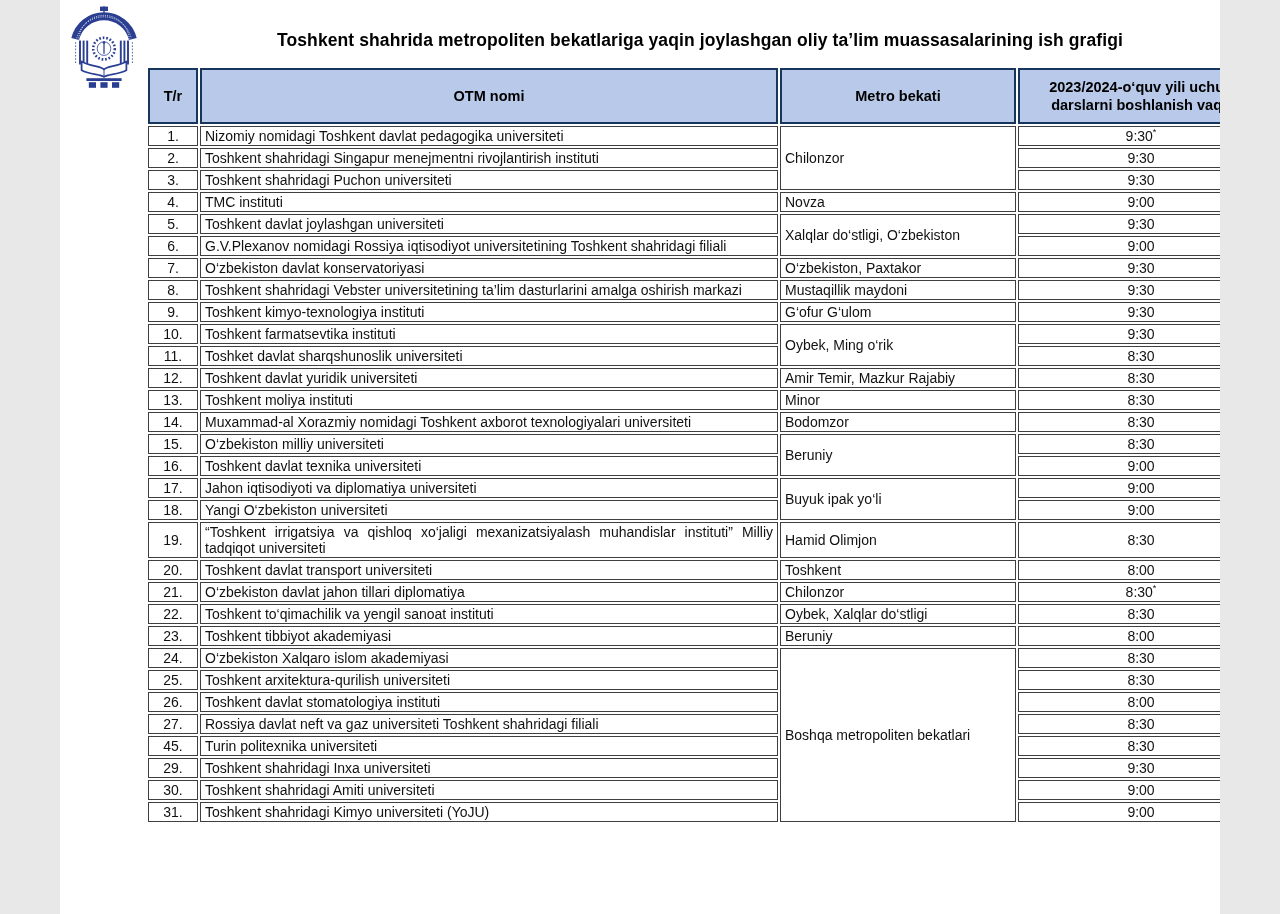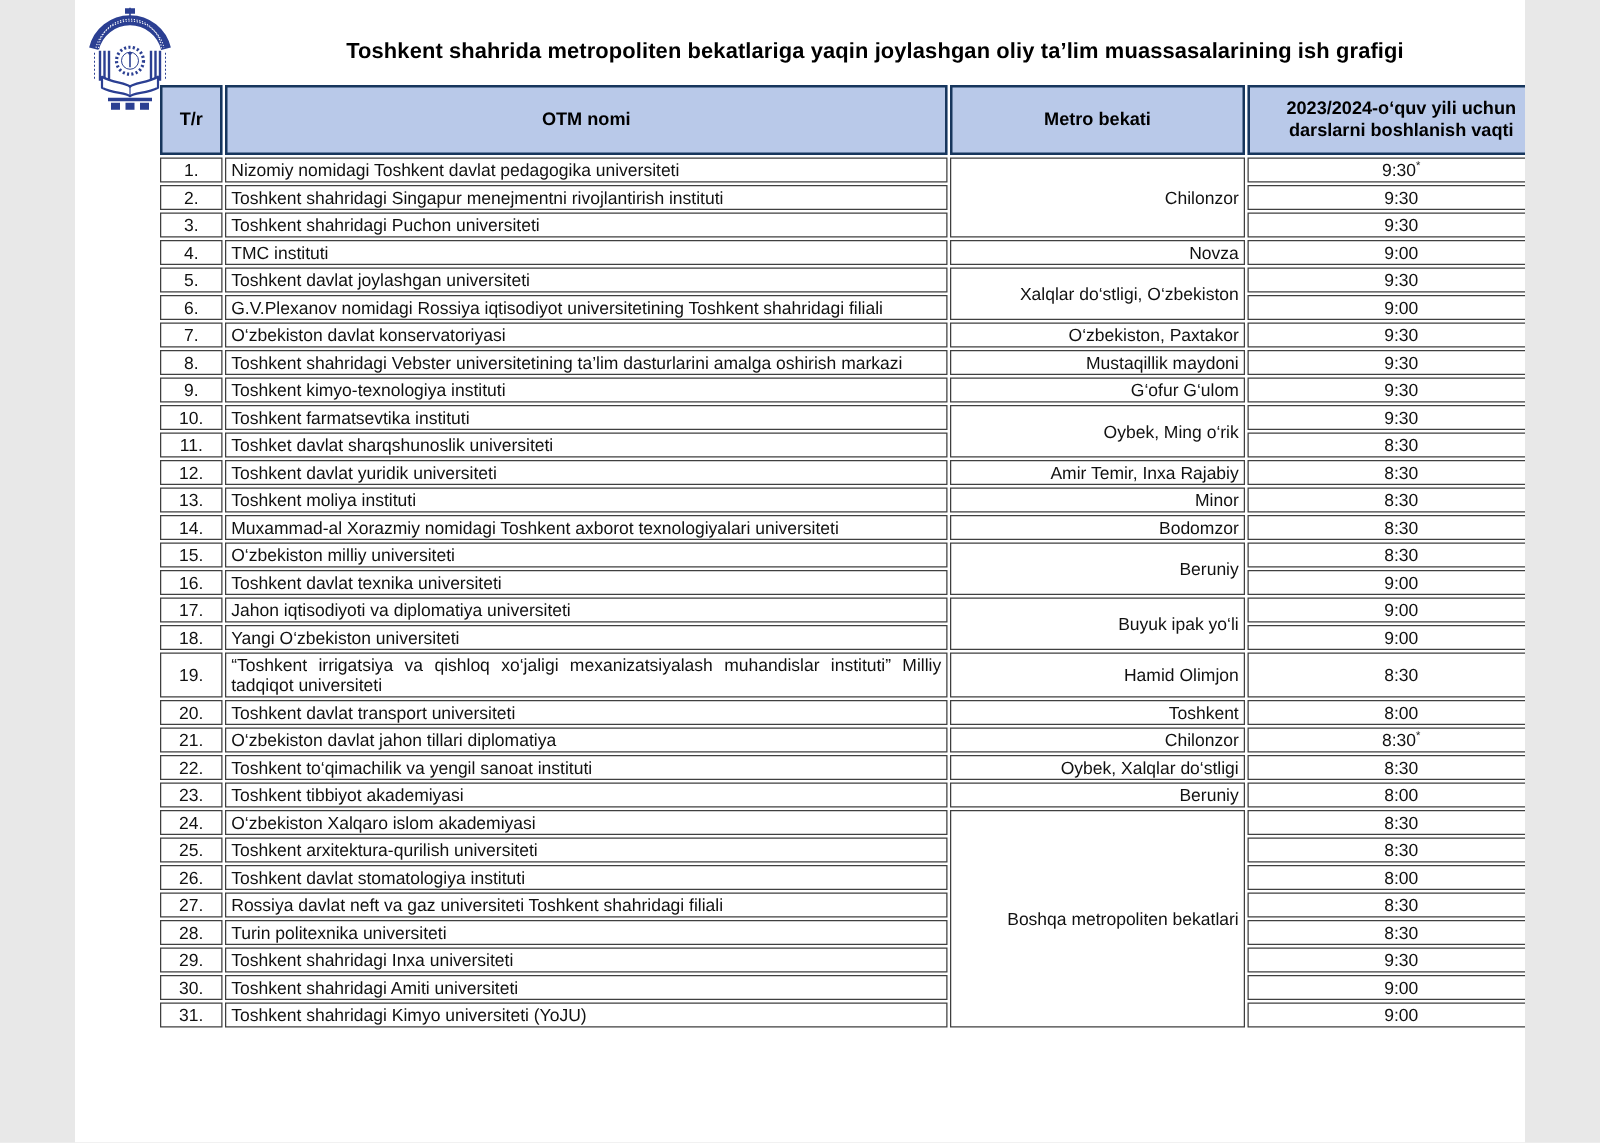--- a/index.html
+++ b/index.html
@@ -24,38 +24,38 @@
   .logo{position:absolute;left:8px;top:4px;width:72px;height:86px;}
   .logo svg{width:100%;height:100%;}
   
   .title{
     position:absolute;left:90px;top:30px;width:1100px;
     text-align:center;font-size:17.5px;font-weight:bold;color:#000;
     letter-spacing:0.1px;
   }
   
   table.schedule{
-    position:absolute;left:66px;top:66px;width:1120px;
+    position:absolute;left:86px;top:66px;width:1120px;
     border-collapse:separate;border-spacing:2px;table-layout:fixed;
   }
   table.schedule th{
     background:var(--header-bg);
     border:2px solid var(--header-border);
     font-weight:bold;font-size:14.5px;color:#000;
     height:56px;text-align:center;vertical-align:middle;
     padding:2px 6px;line-height:1.25;
   }
   table.schedule td{
     border:1px solid var(--cell-border);
     font-size:14px;line-height:16px;height:17px;
     padding:1px 4px;vertical-align:middle;background:#fff;
   }
   td.c-num{text-align:center;}
   td.c-otm{text-align:justify;padding:1px 8px 1px 12px;}
-  td.c-metro{text-align:right;}
+  td.c-metro{text-align:left;}
   td.c-time{text-align:center;}
   td.c-time sup{font-size:9px;line-height:0;}
   
   .footnote{
     position:absolute;left:135px;top:850px;
     font-size:11.5px;font-weight:bold;color:#000;
   }
   
   .qr{position:absolute;left:1191px;top:827px;width:89px;height:87px;}
 </style>
@@ -180,21 +180,21 @@
           <td class="c-time">9:30</td>
         </tr>
         <tr>
           <td class="c-num">11.</td>
           <td class="c-otm">Toshket davlat sharqshunoslik universiteti</td>
           <td class="c-time">8:30</td>
         </tr>
         <tr>
           <td class="c-num">12.</td>
           <td class="c-otm">Toshkent davlat yuridik universiteti</td>
-          <td class="c-metro" rowspan="1">Amir Temir, Inxa Rajabiy</td>
+          <td class="c-metro" rowspan="1">Amir Temir, Mazkur Rajabiy</td>
           <td class="c-time">8:30</td>
         </tr>
         <tr>
           <td class="c-num">13.</td>
           <td class="c-otm">Toshkent moliya instituti</td>
           <td class="c-metro" rowspan="1">Minor</td>
           <td class="c-time">8:30</td>
         </tr>
         <tr>
           <td class="c-num">14.</td>
@@ -269,21 +269,21 @@
           <td class="c-num">26.</td>
           <td class="c-otm">Toshkent davlat stomatologiya instituti</td>
           <td class="c-time">8:00</td>
         </tr>
         <tr>
           <td class="c-num">27.</td>
           <td class="c-otm">Rossiya davlat neft va gaz universiteti Toshkent shahridagi filiali</td>
           <td class="c-time">8:30</td>
         </tr>
         <tr>
-          <td class="c-num">28.</td>
+          <td class="c-num">45.</td>
           <td class="c-otm">Turin politexnika universiteti</td>
           <td class="c-time">8:30</td>
         </tr>
         <tr>
           <td class="c-num">29.</td>
           <td class="c-otm">Toshkent shahridagi Inxa universiteti</td>
           <td class="c-time">9:30</td>
         </tr>
         <tr>
           <td class="c-num">30.</td>

